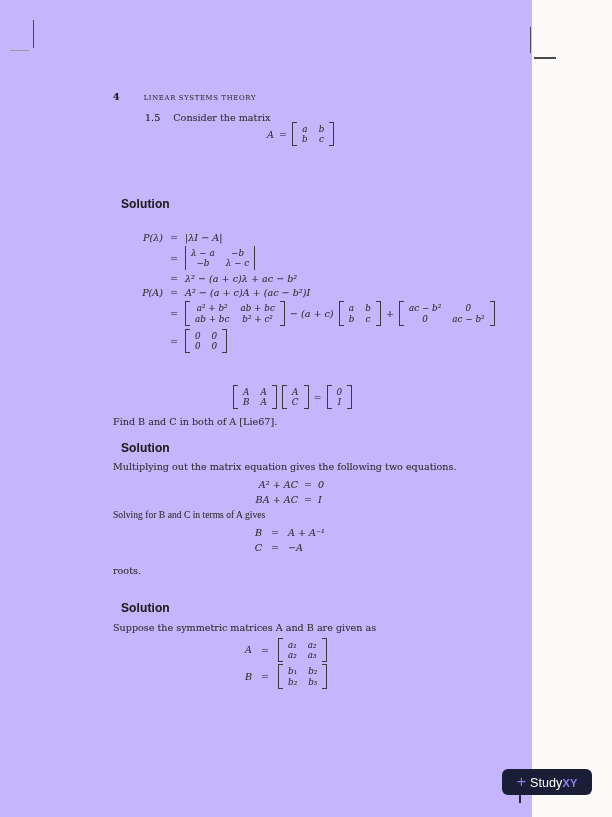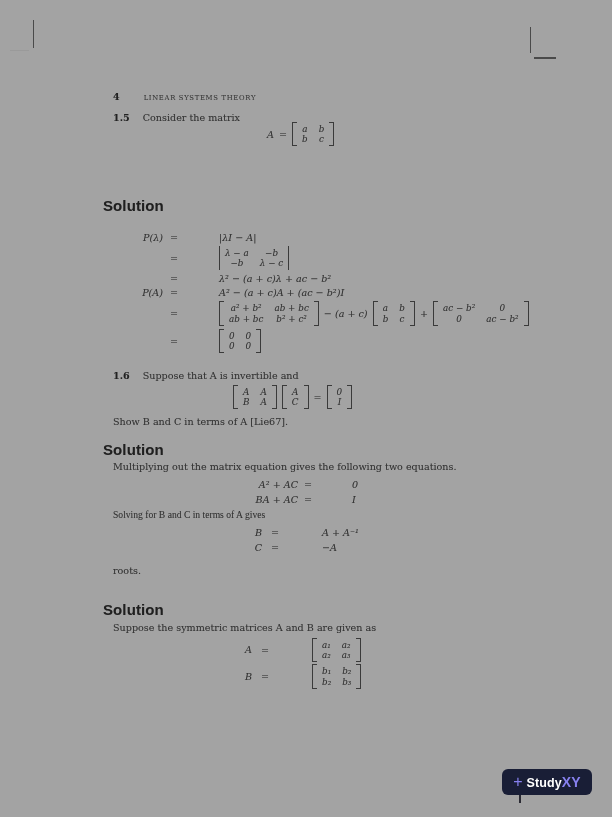--- a/index.html
+++ b/index.html
@@ -4,72 +4,72 @@
 <style>
   html,body{margin:0;padding:0;}
   body{
     width:612px;height:817px;
     background:#fbfaf8;
     font-family:"DejaVu Serif", serif;
     color:#333;
     overflow:hidden;
   }
   .page{
-    position:relative;width:612px;height:817px;
-    background:#a3a3a3;
+    position:relative;width:532px;height:817px;
+    background:#c4b5fd;
     text-shadow:0 0 0.5px rgba(90,90,90,.45);
   }
   
   .crop{position:absolute;background:#4a4a4a;}
   .crop.light{background:#9a9a9a;}
   
   .running-head{position:absolute;left:113px;top:85px;white-space:nowrap;}
   .pgnum{font-weight:bold;font-size:9.5px;color:#222;}
   .rtitle{font-size:6.8px;letter-spacing:.7px;margin-left:24px;color:#3c3c3c;}
   
   .prob-head{position:absolute;left:113px;width:392px;font-size:9.6px;white-space:nowrap;}
-  .prob-num{font-weight:bold;color:#222;margin-right:13px;}
+  .prob-num{font-weight:normal;color:#222;margin-right:13px;margin-left:32px;}
   .para{position:absolute;left:113px;width:394px;font-size:9.6px;line-height:12.5px;}
   .pline{white-space:nowrap;}
-  .sol{position:absolute;left:103px;font-family:"Liberation Sans","DejaVu Sans",sans-serif;
-       font-weight:bold;font-size:15px;color:#1f1f1f;letter-spacing:.1px;}
+  .sol{position:absolute;left:121px;font-family:"Liberation Sans","DejaVu Sans",sans-serif;
+       font-weight:bold;font-size:12px;color:#1f1f1f;letter-spacing:.1px;}
   
   .mi{font-style:italic;}
   .disp{position:absolute;display:flex;align-items:center;gap:5px;font-size:9.6px;}
   .rel{font-style:normal;}
   
   .mat{display:inline-flex;align-items:stretch;vertical-align:middle;}
   .brk{width:4px;}
   .brk-l{border:1px solid #3a3a3a;border-right:none;}
   .brk-r{border:1px solid #3a3a3a;border-left:none;}
   .dbar{width:0;border-left:1px solid #3a3a3a;}
   .cells{display:grid;column-gap:11px;padding:2px 5px;justify-items:center;align-content:center;
          font-size:8.8px;line-height:10.2px;font-style:italic;}
   .c2{grid-template-columns:auto auto;}
   .c1{grid-template-columns:auto;}
   
   .deriv{position:absolute;left:133px;display:grid;grid-template-columns:30px 22px auto;
          row-gap:3px;align-items:center;font-size:9.6px;}
   .dl{justify-self:end;font-style:italic;}
   .de{justify-self:center;}
-  .dr{justify-self:start;font-style:italic;display:flex;align-items:center;gap:5px;white-space:nowrap;margin-left:34px;}
+  .dr{justify-self:start;font-style:italic;display:flex;align-items:center;gap:5px;white-space:nowrap;}
   
   .eqgrid{position:absolute;display:grid;align-items:center;font-size:9.6px;row-gap:1px;}
   .eq1{grid-template-columns:58px 20px auto;}
   .eq2{grid-template-columns:22px 26px auto;}
   .eqgrid .dl{line-height:13.5px;}
   
   .defs{grid-template-columns:12px 26px auto;row-gap:2px;}
   
   .badge{position:absolute;left:502px;top:769px;width:90px;height:26px;border-radius:6px;
          display:flex;align-items:center;justify-content:center;gap:4px;
          font-family:"Liberation Sans","DejaVu Sans",sans-serif;text-shadow:none;}
   .badge .plus{font-size:16px;font-weight:400;line-height:1;margin-top:-1px;}
-  .badge .bname{font-size:12.5px;font-weight:bold;color:#ffffff;letter-spacing:.1px;}
-  .badge .bsuffix{font-size:14px;font-weight:bold;letter-spacing:.1px;}
+  .badge .bname{font-size:12.5px;font-weight:normal;color:#ffffff;letter-spacing:.1px;}
+  .badge .bsuffix{font-size:11px;font-weight:bold;letter-spacing:.1px;}
   .badge-tick{position:absolute;left:519px;top:795px;width:2px;height:8px;background:#2a2a33;}
 </style>
 </head>
 <body>
 
 <div class="page">
 
   <div class="crop" style="left:33px;top:20px;width:1px;height:28px;"></div>
   <div class="crop light" style="left:10px;top:50px;width:19px;height:1px;"></div>
   <div class="crop" style="left:530px;top:27px;width:1px;height:26px;"></div>
@@ -176,23 +176,20 @@
           <span>0</span>
           <span>0</span>
           <span>0</span>
           <span>0</span>
         </span>
         <span class="brk brk-r"></span>
       </span>
     </span>
   </div>
 
-  <div class="prob-head" style="top:370px;">
-    <span class="prob-num">1.6</span><span>Suppose that A is invertible and</span>
-  </div>
 
   <div class="disp" style="left:233px;top:385px;">
     <span class="mat">
       <span class="brk brk-l"></span>
       <span class="cells c2">
         <span>A</span>
         <span>A</span>
         <span>B</span>
         <span>A</span>
       </span>
@@ -211,21 +208,21 @@
       <span class="brk brk-l"></span>
       <span class="cells c1">
         <span>0</span>
         <span>I</span>
       </span>
       <span class="brk brk-r"></span>
     </span>
   </div>
 
   <div class="para" style="top:416px;">
-    <div class="pline">Show B and C in terms of A [Lie67].</div>
+    <div class="pline">Find B and C in both of A [Lie67].</div>
   </div>
 
   <div class="sol" style="top:441px;">Solution</div>
 
   <div class="para" style="top:461px;">
     <div class="pline">Multiplying out the matrix equation gives the following two equations.</div>
   </div>
 
   <div class="eqgrid eq1" style="left:240px;top:478px;">
     <span class="dl">A² + AC</span>

